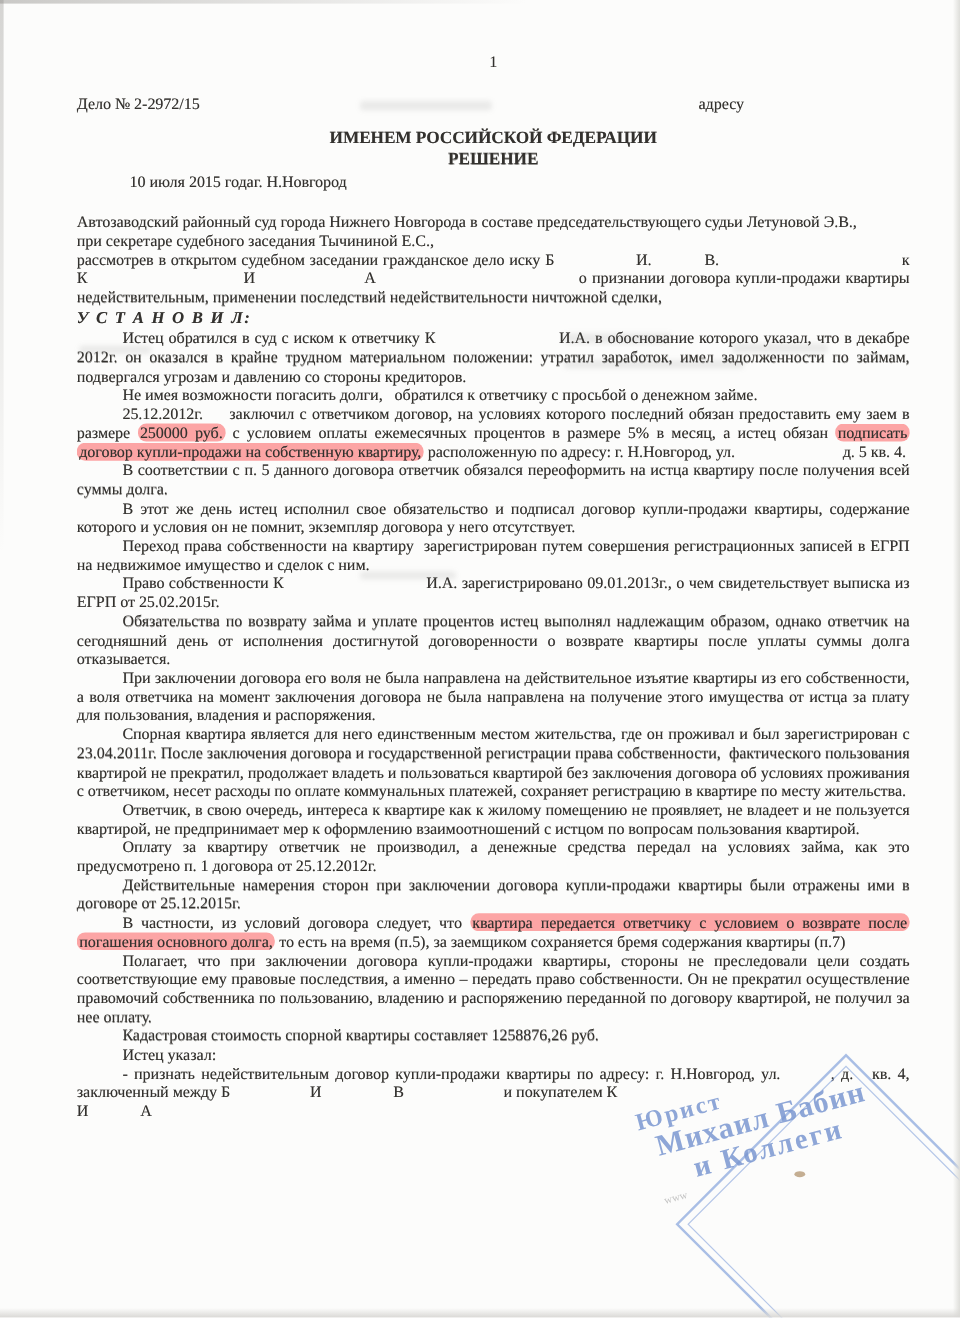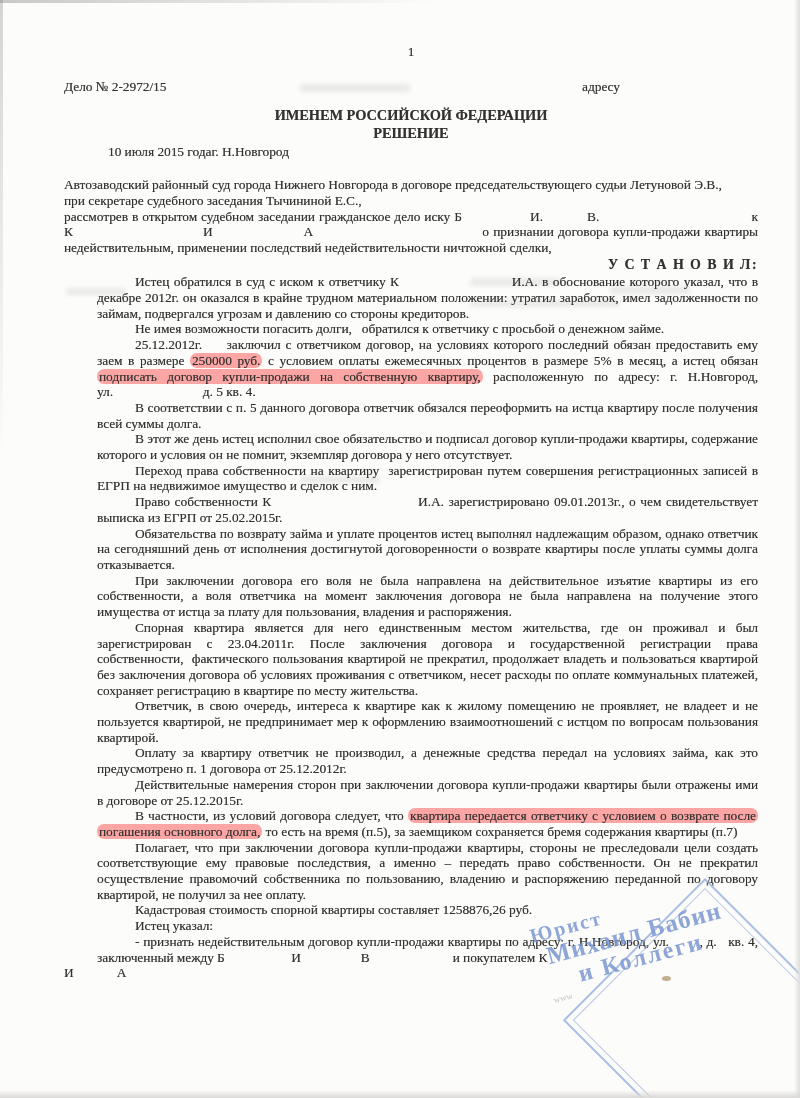--- a/index.html
+++ b/index.html
@@ -15,24 +15,24 @@
     font-size:13.3px;line-height:15.7px;
     text-shadow:0.2px 0.2px 0.4px rgba(60,58,54,0.55);
   }
   .page-num{margin-top:44px;text-align:center;}
   .header-row{margin-top:19px;display:flex;justify-content:space-between;}
   .copy-label{padding-right:138px;}
   .titles{margin-top:13px;text-align:center;font-weight:bold;font-size:14.3px;line-height:17.5px;}
   .date-row{margin-top:2px;display:flex;padding-left:44px;padding-right:142px;}
   .intro{margin-top:17px;}
   .para{text-align:justify;}
-  .para.indent{text-indent:38px;margin-left:33px;}
+  .para.indent{text-indent:38px;}
   .ustanovil{
-    text-align:right;font-weight:bold;font-size:13.8px;
-    letter-spacing:1.5px;margin:1px 0 2px 0;
+    text-align:left;font-weight:bold;font-size:13.8px;
+    letter-spacing:1.5px;margin:1px 0 2px 0;font-style:italic;
   }
   .hl{
     background:#fca5a5;border-radius:7px;padding:0 2px;
     box-decoration-break:clone;-webkit-box-decoration-break:clone;
   }
   
   .stamp-border{
     position:absolute;left:705px;top:878px;width:282px;height:197px;
     transform:rotate(45deg);transform-origin:0 0;
     border:2px solid rgba(142,169,221,0.75);
@@ -82,21 +82,21 @@
       <div>ИМЕНЕМ РОССИЙСКОЙ ФЕДЕРАЦИИ</div>
       <div>РЕШЕНИЕ</div>
     </div>
 
     <div class="date-row">
       <span>10 июля 2015 года</span>
       <span>г. Н.Новгород</span>
     </div>
 
     <div class="intro">
-        <div class="para"><span>Автозаводский районный суд города Нижнего Новгорода в договоре председательствующего судьи Летуновой Э.В.,</span></div>
+        <div class="para"><span>Автозаводский районный суд города Нижнего Новгорода в составе председательствующего судьи Летуновой Э.В.,</span></div>
         <div class="para"><span>при секретаре судебного заседания Тычининой Е.С.,</span></div>
         <div class="para"><span>рассмотрев в открытом судебном заседании гражданское дело иску Б&nbsp;&nbsp;&nbsp;&nbsp;&nbsp;&nbsp;&nbsp;&nbsp;&nbsp;&nbsp;&nbsp;&nbsp;&nbsp;&nbsp;&nbsp;&nbsp;&nbsp;И.&nbsp;&nbsp;&nbsp;&nbsp;&nbsp;&nbsp;&nbsp;&nbsp;&nbsp;&nbsp;&nbsp;В.&nbsp;&nbsp;&nbsp;&nbsp;&nbsp;&nbsp;&nbsp;&nbsp;&nbsp;&nbsp;&nbsp;&nbsp;&nbsp;&nbsp;&nbsp;&nbsp;&nbsp;&nbsp;&nbsp;&nbsp;&nbsp;&nbsp;&nbsp;&nbsp;&nbsp;&nbsp;&nbsp;&nbsp;&nbsp;&nbsp;&nbsp;&nbsp;&nbsp;&nbsp;&nbsp;&nbsp;&nbsp;&nbsp;к К&nbsp;&nbsp;&nbsp;&nbsp;&nbsp;&nbsp;&nbsp;&nbsp;&nbsp;&nbsp;&nbsp;&nbsp;&nbsp;&nbsp;&nbsp;&nbsp;&nbsp;&nbsp;&nbsp;&nbsp;&nbsp;&nbsp;&nbsp;&nbsp;&nbsp;&nbsp;&nbsp;&nbsp;&nbsp;&nbsp;И&nbsp;&nbsp;&nbsp;&nbsp;&nbsp;&nbsp;&nbsp;&nbsp;&nbsp;&nbsp;&nbsp;&nbsp;&nbsp;&nbsp;&nbsp;&nbsp;&nbsp;&nbsp;&nbsp;&nbsp;&nbsp;А&nbsp;&nbsp;&nbsp;&nbsp;&nbsp;&nbsp;&nbsp;&nbsp;&nbsp;&nbsp;&nbsp;&nbsp;&nbsp;&nbsp;&nbsp;&nbsp;&nbsp;&nbsp;&nbsp;&nbsp;&nbsp;&nbsp;&nbsp;&nbsp;&nbsp;&nbsp;&nbsp;&nbsp;&nbsp;&nbsp;&nbsp;&nbsp;&nbsp;&nbsp;&nbsp;&nbsp;&nbsp;&nbsp;&nbsp;о признании договора купли-продажи квартиры недействительным, применении последствий недействительности ничтожной сделки,</span></div>
       </div>
 
     <div class="ustanovil">У С Т А Н О В И Л:</div>
 
     <div>
         <div class="para indent"><span>Истец обратился в суд с иском к ответчику К&nbsp;&nbsp;&nbsp;&nbsp;&nbsp;&nbsp;&nbsp;&nbsp;&nbsp;&nbsp;&nbsp;&nbsp;&nbsp;&nbsp;&nbsp;&nbsp;&nbsp;&nbsp;&nbsp;&nbsp;&nbsp;&nbsp;&nbsp;&nbsp;&nbsp;И.А. в обоснование которого указал, что в декабре 2012г. он оказался в крайне трудном материальном положении: утратил заработок, имел задолженности по займам, подвергался угрозам и давлению со стороны кредиторов.</span></div>
         <div class="para indent"><span>Не имея возможности погасить долги,&nbsp;&nbsp;&nbsp;обратился к ответчику с просьбой о денежном займе.</span></div>
         <div class="para indent"><span>25.12.2012г.&nbsp;&nbsp;&nbsp;&nbsp;&nbsp;заключил с ответчиком договор, на условиях которого последний обязан предоставить ему заем в размере </span><span class="hl">250000 руб.</span><span> с условием оплаты ежемесячных процентов в размере 5% в месяц, а истец обязан </span><span class="hl">подписать договор купли-продажи на собственную квартиру,</span><span> расположенную по адресу: г. Н.Новгород, ул.&nbsp;&nbsp;&nbsp;&nbsp;&nbsp;&nbsp;&nbsp;&nbsp;&nbsp;&nbsp;&nbsp;&nbsp;&nbsp;&nbsp;&nbsp;&nbsp;&nbsp;&nbsp;&nbsp;&nbsp;&nbsp;&nbsp;&nbsp;&nbsp;&nbsp;&nbsp;&nbsp;д. 5 кв. 4.</span></div>

